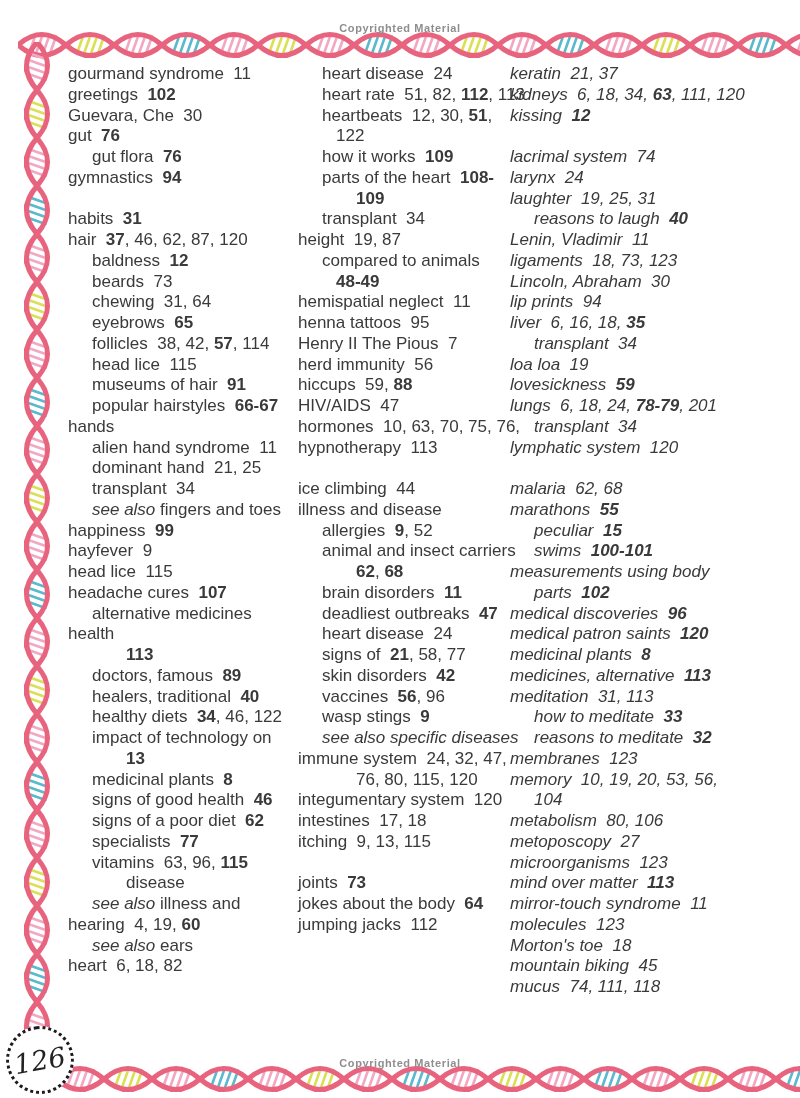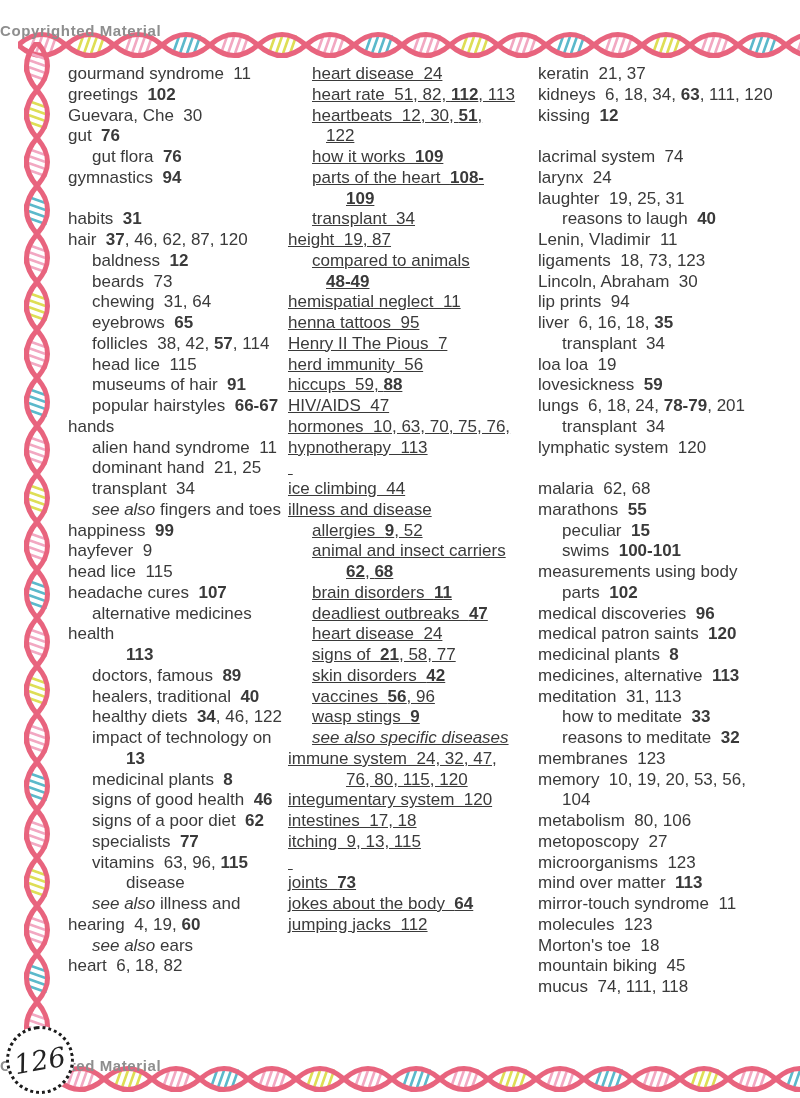--- a/index.html
+++ b/index.html
@@ -17,21 +17,22 @@
     position:relative;
     width:800px;height:1098px;
     background:var(--paper);
     overflow:hidden;
     font-family:"Liberation Sans", sans-serif;
     color:var(--text);
   }
   .border-svg{position:absolute;z-index:1;}
   .watermark{
     position:absolute;left:0;width:100%;
-    font-size:15px;font-weight:bold;
+    text-align:center;
+    font-size:11px;font-weight:bold;
     letter-spacing:0.6px;
     color:var(--watermark);
     z-index:3;
   }
   .watermark.top{top:22px;}
   .watermark.bottom{top:1057px;}
   .page-badge{
     position:absolute;left:6px;top:1026px;
     width:62px;height:62px;
     border:3px dotted #1c1c1c;
@@ -44,22 +45,22 @@
   .page-badge .num{
     font-family:"DejaVu Serif", serif;
     font-style:italic;
     font-size:27px;
     color:#222;
     transform:rotate(-4deg);
   }
   .index{position:absolute;z-index:2;top:64px;left:0;width:100%;}
   .col{position:absolute;top:0;}
   .col1{left:68px;width:235px;}
-  .col2{left:288px;width:230px;text-decoration:underline;}
-  .col3{left:538px;width:258px;}
+  .col2{left:298px;width:230px;}
+  .col3{left:510px;width:258px;font-style:italic;}
   .line{
     height:20.75px;line-height:20.75px;
     font-size:17px;
     white-space:pre;
   }
   .line .bold{font-weight:bold;}
   .line .italic{font-style:italic;}
   .ind0{padding-left:0;}
   .ind1{padding-left:24px;}
   .ind2{padding-left:38px;}

